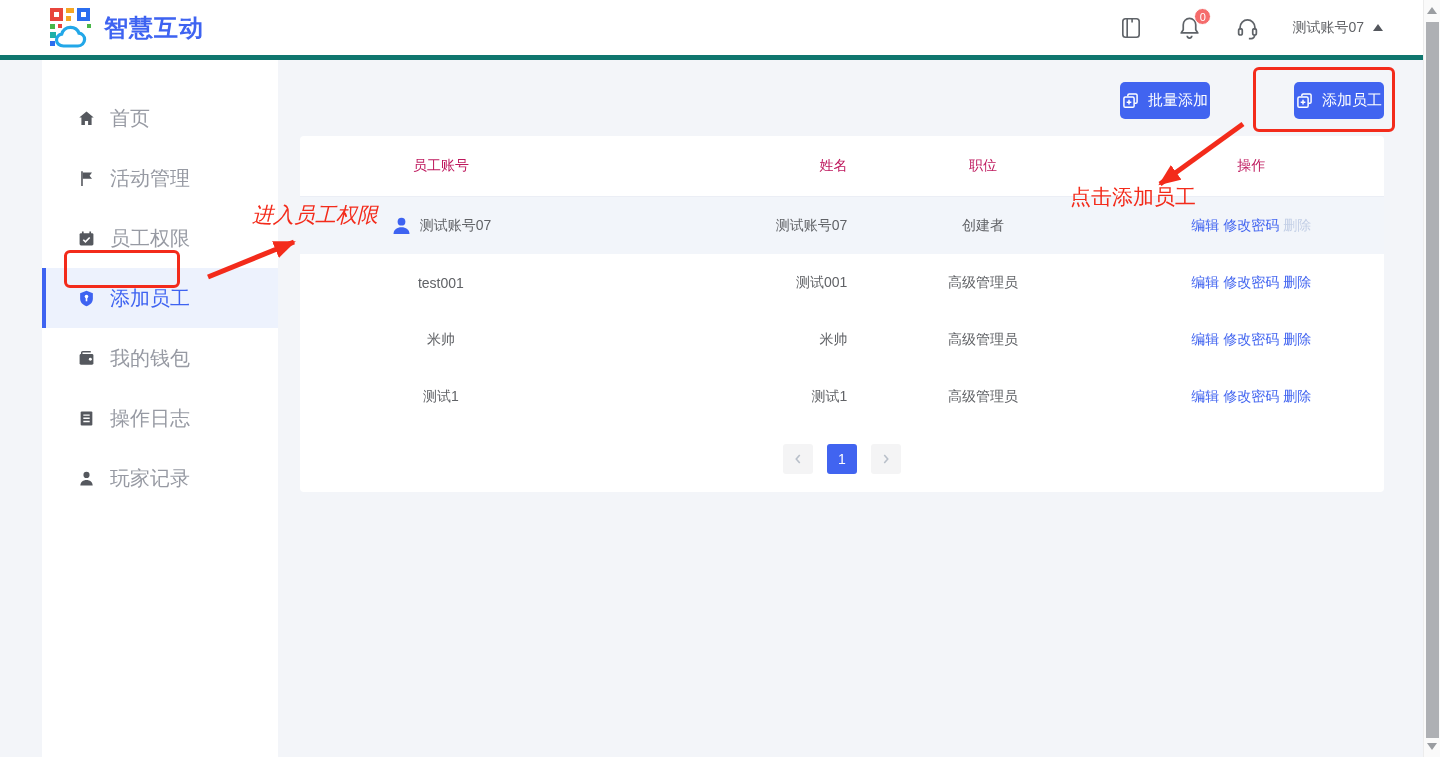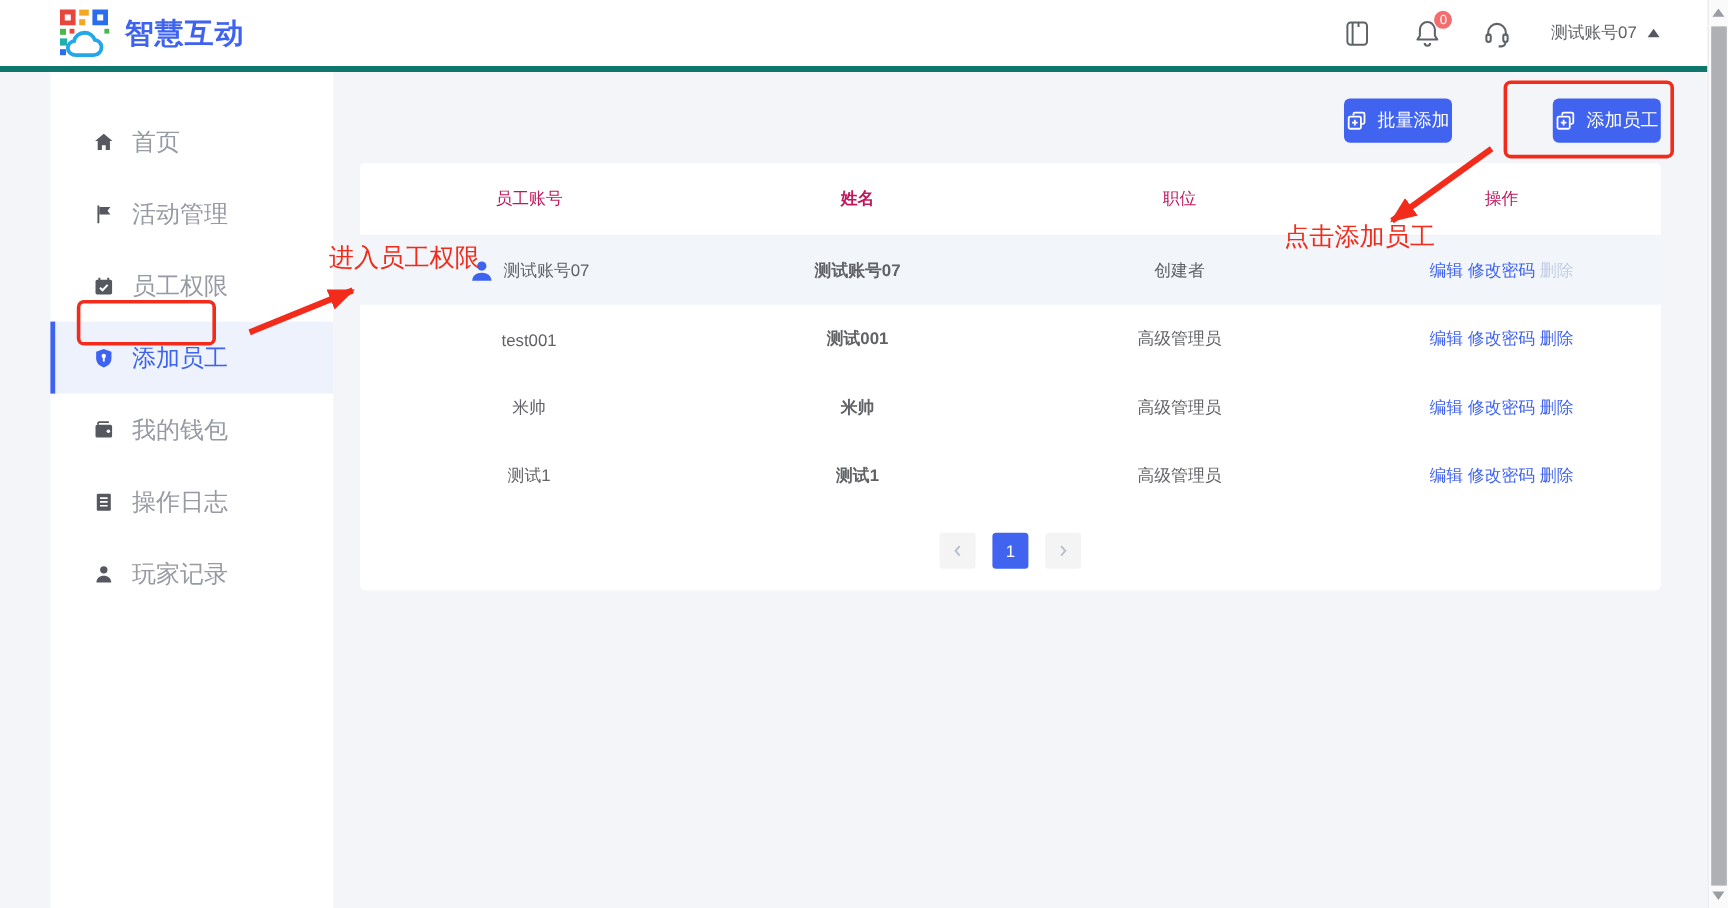--- a/index.html
+++ b/index.html
@@ -36,39 +36,39 @@
     color:#fff;font-size:15px;display:flex;align-items:center;gap:9px;padding:0 2px;cursor:pointer;
     font-family:"Liberation Sans",sans-serif;}
   .btn-batch{left:842px;}
   .btn-add{left:1016px;}
 
   .card{position:absolute;left:22px;top:76px;width:1084px;height:356px;background:#fff;border-radius:4px;}
   .thead{display:flex;height:61px;align-items:center;border-bottom:1px solid #ebeef5;
     color:#be185d;font-size:14px;font-weight:500;}
   .tr{display:flex;height:57px;align-items:center;font-size:14px;color:#606266;}
   .tr.highlight{background:#f2f5fa;}
-  .c1{width:26%;text-align:center;} .c2{width:24.5%;text-align:center;font-weight:bold;}
+  .c1{width:26%;text-align:center;} .c2{width:24.5%;text-align:right;}
   .c3{width:25%;text-align:center;} .c4{width:24.5%;text-align:center;}
   .account-cell{display:flex;align-items:center;justify-content:center;gap:8px;}
   .actions{display:flex;justify-content:center;gap:4px;}
   .link{color:var(--primary);cursor:pointer;}
   .link.disabled{color:var(--disabled);cursor:default;}
 
   .pagination{position:absolute;left:0;top:289px;width:100%;height:67px;
     display:flex;align-items:center;justify-content:center;gap:14px;}
   .page-btn{width:30px;height:30px;border-radius:3px;background:#f4f4f5;display:flex;
     align-items:center;justify-content:center;cursor:pointer;color:#b8bfc9;}
   .page-btn.current{background:var(--primary);color:#fff;font-size:14px;}
 
   
   .anno-box{position:absolute;border:3px solid var(--anno);border-radius:6px;z-index:20;pointer-events:none;}
   .anno-box1{left:64px;top:250px;width:116px;height:38px;}
   .anno-box2{left:1253px;top:67px;width:142px;height:65px;}
   .anno-text{position:absolute;color:var(--anno);font-size:21px;z-index:21;pointer-events:none;white-space:nowrap;}
-  .anno-text1{left:274px;top:201px;}
+  .anno-text1{left:252px;top:201px;font-style:italic;}
   .anno-text2{left:1070px;top:183px;}
   .arrow-layer{position:absolute;left:0;top:0;width:1440px;height:757px;z-index:21;pointer-events:none;}
 
   
   .scrollbar{position:absolute;right:0;top:0;width:17px;height:757px;background:#fafafa;
     border-left:1px solid #ececec;z-index:30;}
   .sb-thumb{position:absolute;left:2px;width:13px;top:22px;height:716px;background:#aeb0b4;cursor:pointer;}
   .sb-arrow{position:absolute;left:3px;width:0;height:0;border-left:5px solid transparent;border-right:5px solid transparent;cursor:pointer;}
   .sb-up{top:7px;border-bottom:7px solid #9a9da1;}
   .sb-down{bottom:7px;border-top:7px solid #9a9da1;}

